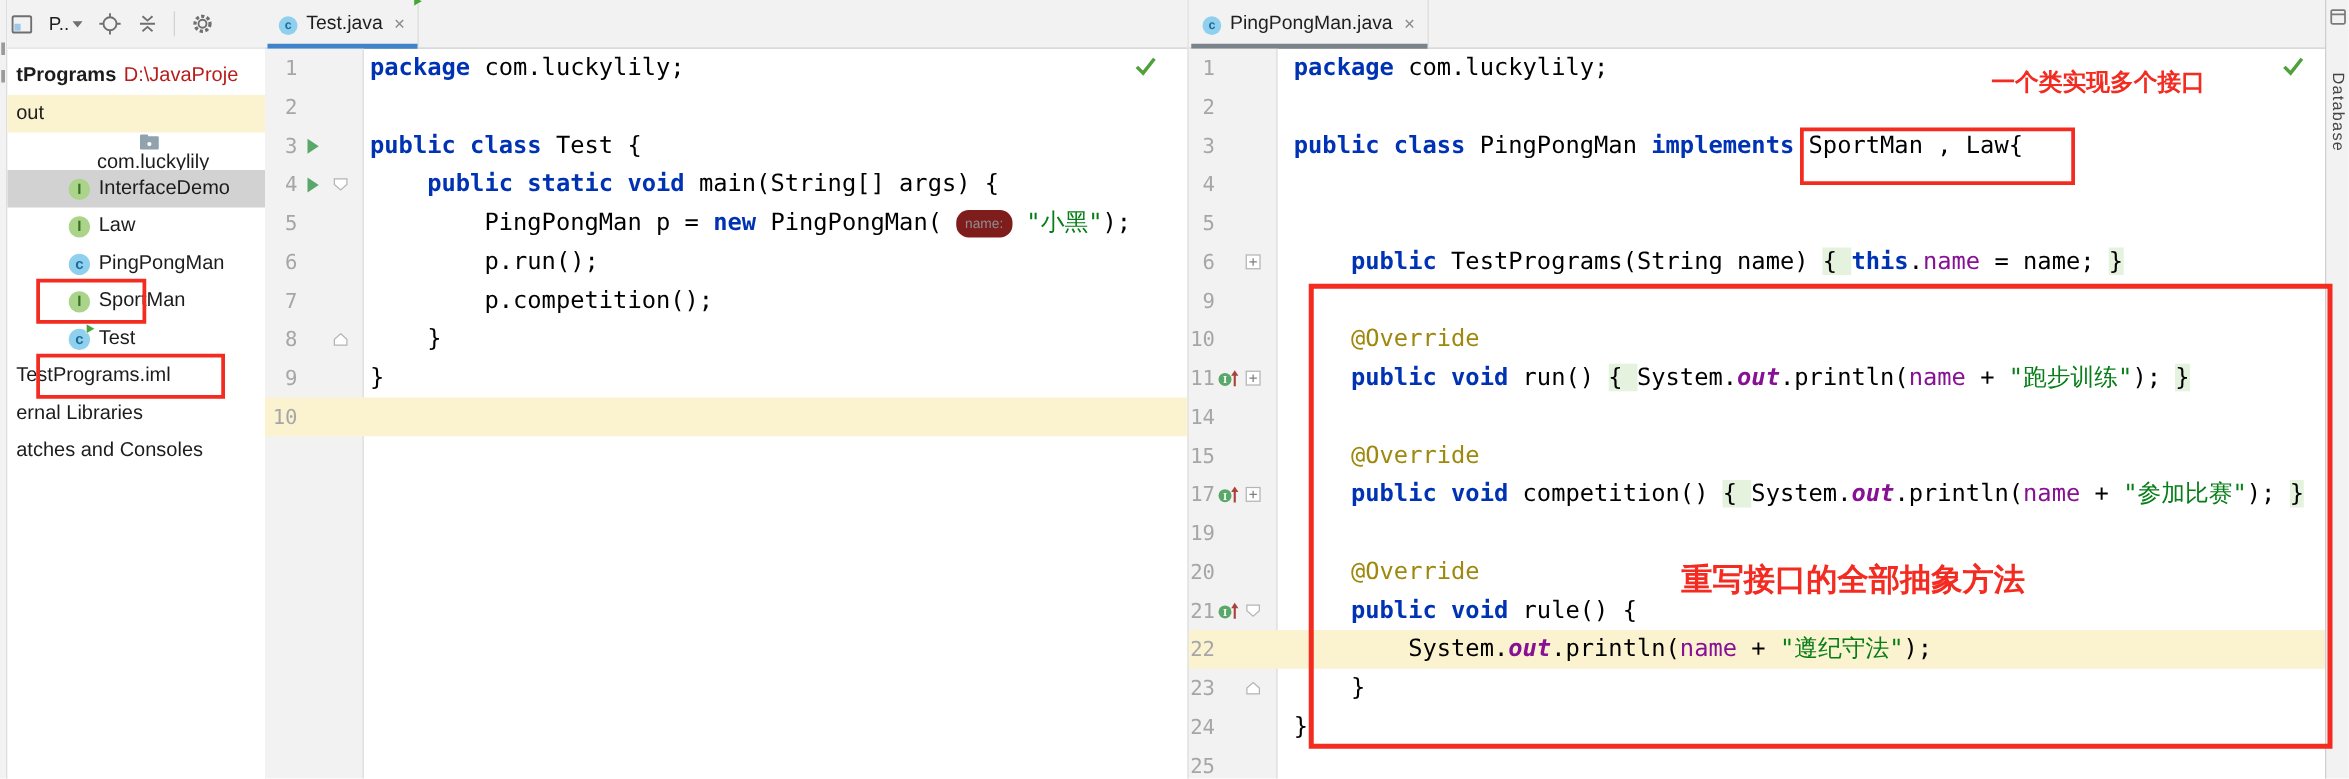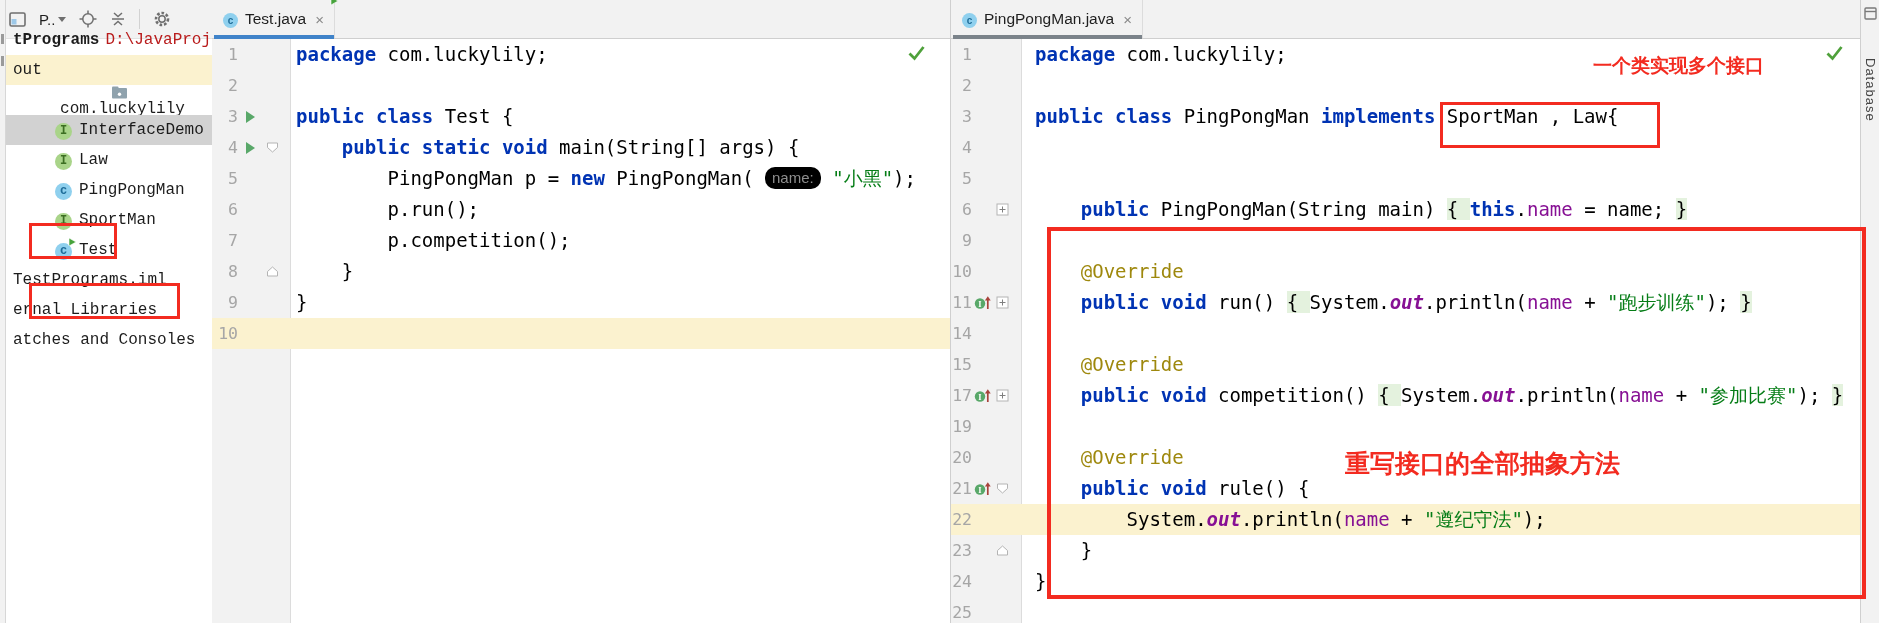--- a/index.html
+++ b/index.html
@@ -10,21 +10,21 @@
   svg{display:block;}
   
   #left-stripe{left:0;top:0;width:5px;height:623px;background:#f2f2f2;border-right:1px solid #d7d7d7;}
   .stripe-dash{position:absolute;left:1px;width:3px;height:10px;background:#9a9a9a;}
   
   #project-panel{left:6px;top:0;width:206px;height:623px;background:#fff;border-right:1px solid #cfcfcf;}
   #project-toolbar{height:38px;background:#f2f2f2;border-bottom:1px solid #e2e2e2;display:flex;align-items:center;padding-left:3px;gap:13px;}
   .tb-sep{width:1px;height:20px;background:#d2d2d2;}
   #proj-selector{display:flex;align-items:center;gap:3px;font-size:15px;color:#1e1e1e;cursor:default;}
   .caret-down{width:0;height:0;border-left:4px solid transparent;border-right:4px solid transparent;border-top:5px solid #6f6f6f;}
-  #tree{position:absolute;top:25px;left:0;right:0;font-family:Liberation Mono, monospace;}
+  #tree{position:absolute;top:46px;left:0;right:0;}
   .trow{height:30px;display:flex;align-items:center;white-space:nowrap;overflow:hidden;font-size:16px;color:#1c1c1c;}
   .trow.ind0{padding-left:7px;}
   .trow.ind1{padding-left:27px;flex-direction:column;}
   .trow.ind2{padding-left:49px;}
   .trow.selected{background:#d2d2d2;}
   .trow.hl-yellow{background:var(--c-caret,#fbf2cf);}
   .trow .b{font-weight:bold;}
   .trow .sfx{color:#b91c1c;margin-left:6px;}
   .trow .ticon{margin-right:7px;flex:0 0 auto;position:relative;}
   .ci{display:inline-flex;align-items:center;justify-content:center;width:17px;height:17px;border-radius:50%;
@@ -62,22 +62,22 @@
   #editor-1 .g-slot.s2{width:19px;}
   .codetext{font-family:"DejaVu Sans Mono","Liberation Mono",monospace;font-size:19px;line-height:31px;color:#000;}
   #editor-0 .codetext{margin-left:6px;}
   #editor-1 .codetext{margin-left:14px;}
   .tok-k{color:var(--c-keyword,#0033b3);font-weight:bold;}
   .tok-t{color:#000;}
   .tok-s{color:var(--c-string,#067d17);}
   .tok-f{color:var(--c-field,#871094);}
   .tok-o{color:var(--c-field,#871094);font-style:italic;font-weight:bold;}
   .tok-a{color:var(--c-annotation,#9e880d);}
-  .tok-h{display:inline-block;background:#000000;color:#8e8e8e;font-family:"Liberation Sans",sans-serif;
-         font-size:15px;line-height:20px;border-radius:10px;padding:1px 7px;vertical-align:2px;}
+  .tok-h{display:inline-block;background:#7f1d1d;color:#8e8e8e;font-family:"Liberation Sans",sans-serif;
+         font-size:11px;line-height:20px;border-radius:10px;padding:1px 7px;vertical-align:2px;}
   .fold-bg{background:var(--c-foldbg,#e4f2de);}
   
   .red-box{position:absolute;border:3px solid var(--c-red,#f32b20);z-index:20;pointer-events:none;}
   .red-note{position:absolute;color:var(--c-red,#f32b20);font-weight:bold;z-index:21;pointer-events:none;white-space:nowrap;}
   #box-big{border-width:4px;}
   #ann-top{left:1593px;top:53px;font-size:19px;}
   #ann-mid{left:1345px;top:447px;font-size:25px;}
   #box-impl{left:1440px;top:102px;width:214px;height:40px;}
   #box-big{left:1047px;top:227px;width:811px;height:364px;}
   #box-law{left:29px;top:223px;width:82px;height:30px;}
@@ -243,21 +243,21 @@
       <div class="gutter-col"></div>
       <div class="crow"><div class="gutter"><span class="g-num">1</span><span class="g-slot s1"></span><span class="g-slot s2"></span></div><span class="codetext"><span class="tok-k">package</span><span class="tok-t"> com.luckylily;</span></span></div>
       <div class="crow"><div class="gutter"><span class="g-num">2</span><span class="g-slot s1"></span><span class="g-slot s2"></span></div><span class="codetext"></span></div>
       <div class="crow"><div class="gutter"><span class="g-num">3</span><span class="g-slot s1"></span><span class="g-slot s2"></span></div><span class="codetext"><span class="tok-k">public class</span><span class="tok-t"> PingPongMan </span><span class="tok-k">implements</span><span class="tok-t"> SportMan , Law{</span></span></div>
       <div class="crow"><div class="gutter"><span class="g-num">4</span><span class="g-slot s1"></span><span class="g-slot s2"></span></div></div>
       <div class="crow"><div class="gutter"><span class="g-num">5</span><span class="g-slot s1"></span><span class="g-slot s2"></span></div><span class="codetext"></span></div>
       <div class="crow"><div class="gutter"><span class="g-num">6</span><span class="g-slot s1"></span><span class="g-slot s2"><svg width="13" height="13" viewBox="0 0 13 13">
               <rect x="1" y="1" width="11" height="11" fill="#fff" stroke="#b4b4b4"></rect>
               <line x1="3.5" y1="6.5" x2="9.5" y2="6.5" stroke="#7f7f7f"></line>
               <line x1="6.5" y1="3.5" x2="6.5" y2="9.5" stroke="#7f7f7f"></line>
-            </svg></span></div><span class="codetext"><span class="tok-t">    </span><span class="tok-k">public</span><span class="tok-t"> PingPongMan(String main) </span><span class="tok-t fold-bg">{ </span><span class="tok-k">this</span><span class="tok-t">.</span><span class="tok-f">name</span><span class="tok-t"> = name; </span><span class="tok-t fold-bg">}</span></span></div>
+            </svg></span></div><span class="codetext"><span class="tok-t">    </span><span class="tok-k">public</span><span class="tok-t"> TestPrograms(String name) </span><span class="tok-t fold-bg">{ </span><span class="tok-k">this</span><span class="tok-t">.</span><span class="tok-f">name</span><span class="tok-t"> = name; </span><span class="tok-t fold-bg">}</span></span></div>
       <div class="crow"><div class="gutter"><span class="g-num">9</span><span class="g-slot s1"></span><span class="g-slot s2"></span></div><span class="codetext"></span></div>
       <div class="crow"><div class="gutter"><span class="g-num">10</span><span class="g-slot s1"></span><span class="g-slot s2"></span></div><span class="codetext"><span class="tok-t">    </span><span class="tok-a">@Override</span></span></div>
       <div class="crow"><div class="gutter"><span class="g-num">11</span><span class="g-slot s1"><svg width="18" height="16" viewBox="0 0 18 16">
               <circle cx="6" cy="8.5" r="5.2" fill="#59a869"></circle>
               <text x="6" y="11.8" font-size="8.5" fill="#ffffff" text-anchor="middle" font-family="Liberation Serif,serif" font-weight="bold">I</text>
               <line x1="13.8" y1="14" x2="13.8" y2="4.5" stroke="#a8423a" stroke-width="1.7"></line>
               <polygon points="13.8,1.2 10.9,5.6 16.7,5.6" fill="#a8423a"></polygon>
             </svg></span><span class="g-slot s2"><svg width="13" height="13" viewBox="0 0 13 13">
               <rect x="1" y="1" width="11" height="11" fill="#fff" stroke="#b4b4b4"></rect>
               <line x1="3.5" y1="6.5" x2="9.5" y2="6.5" stroke="#7f7f7f"></line>

